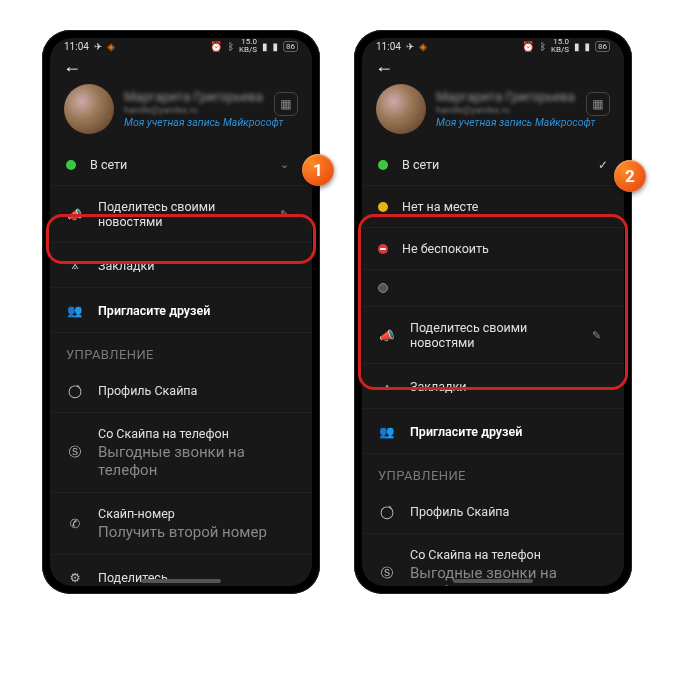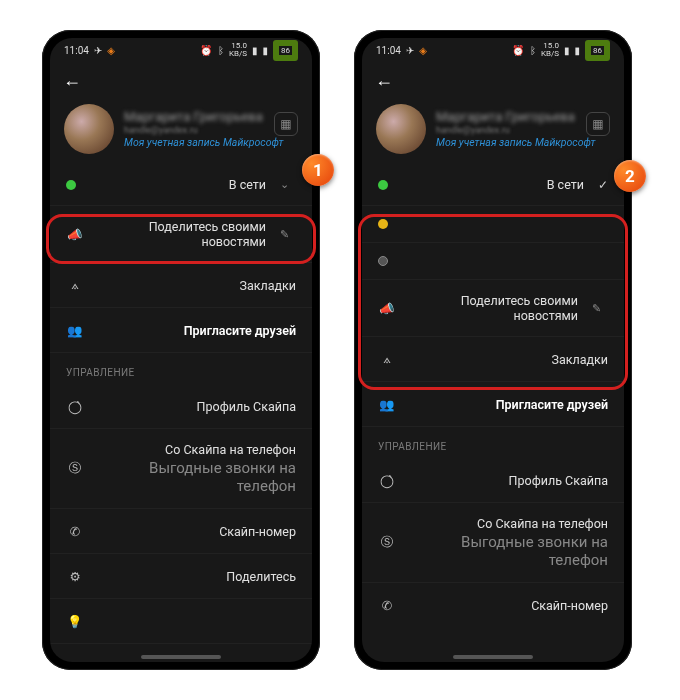--- a/index.html
+++ b/index.html
@@ -10,21 +10,21 @@
     font-family: -apple-system, "Segoe UI", Roboto, Arial, sans-serif;
     position: relative;
   }
   .phones {
     display: flex;
     gap: 34px;
     padding: 30px 42px;
   }
   .phone {
     width: 278px;
-    height: 640px;
+    height: 564px;
     background: #000;
     border-radius: 28px;
     padding: 8px;
     position: relative;
     box-shadow: inset 0 0 0 1px #222;
   }
   .screen {
     width: 100%;
     height: 100%;
     background: #181818;
@@ -42,21 +42,21 @@
     display: flex;
     align-items: center;
     justify-content: space-between;
     padding: 0 14px;
     font-size: 10px;
     color: #ddd;
   }
   .statusbar .left, .statusbar .right { display: flex; align-items: center; gap: 5px; }
   .battery {
     display: inline-flex; align-items: center;
-    border: 6px solid #4d7c0f; border-radius: 3px; padding: 0 2px; font-size: 8px;
+    border: 1px solid #4d7c0f; border-radius: 3px; padding: 0 2px; font-size: 8px;
   }
 
   .topbar {
     height: 36px;
     display: flex;
     align-items: center;
     padding: 0 10px;
   }
   .back {
     width: 24px; height: 24px;
@@ -96,27 +96,27 @@
     gap: 14px;
     padding: 13px 16px;
     font-size: 12.5px;
     color: #e0e0e0;
     border-bottom: 1px solid rgba(255,255,255,0.04);
   }
   .row .icon {
     width: 18px; height: 18px; display:flex; align-items:center; justify-content:center;
     flex-shrink: 0; color: #bbb;
   }
-  .row .grow { flex: 1; text-align: right; }
+  .row .grow { flex: 1; }
   .row .trail { width: 16px; font-size: 11px; color: #888; }
   .row.bold { font-weight: 600; color: #fff; }
   .subtext { font-size: 15px; color: #888; margin-top: 2px; }
 
   .section-header {
-    font-size: 10px; color: #7a7a7a; letter-spacing: .4px;
+    font-size: 13px; color: #7a7a7a; letter-spacing: .4px;
     padding: 14px 16px 6px;
   }
 
   
   .dot { width: 10px; height: 10px; border-radius: 50%; display:inline-block; }
   .dot.green  { background:#3cc941; }
   .dot.yellow { background:#e7b416; }
   .dot.red    { background:#d9363e; position:relative; }
   .dot.red::after {
     content:""; position:absolute; left:2px; right:2px; top:4px; height:2px; background:#fff; border-radius:1px;
@@ -220,20 +220,21 @@
         <div class="grow">
           <div>Со Скайпа на телефон</div>
           <div class="subtext">Выгодные звонки на телефон</div>
         </div>
       </div>
 
       <div class="row">
         <span class="icon">✆</span>
         <div class="grow">
           <div>Скайп-номер</div>
+          <div class="subtext">Получить второй номер</div>
         </div>
       </div>
 
       <div class="row">
         <span class="icon">⚙</span>
         <span class="grow">Поделитесь</span>
       </div>
 
       <div class="row">
         <span class="icon">💡</span>
@@ -281,20 +282,25 @@
         <div class="qr">▦</div>
       </div>
 
       <div class="row">
         <span class="dot green"></span>
         <span class="grow">В сети</span>
         <span class="check">✓</span>
       </div>
       <div class="row">
         <span class="dot yellow"></span>
+        <span class="grow">Нет на месте</span>
+      </div>
+      <div class="row">
+        <span class="dot red"></span>
+        <span class="grow">Не беспокоить</span>
       </div>
       <div class="row">
         <span class="dot gray"></span>
       </div>
 
       <div class="row">
         <span class="icon">📣</span>
         <span class="grow">Поделитесь своими новостями</span>
         <span class="trail">✎</span>
       </div>

